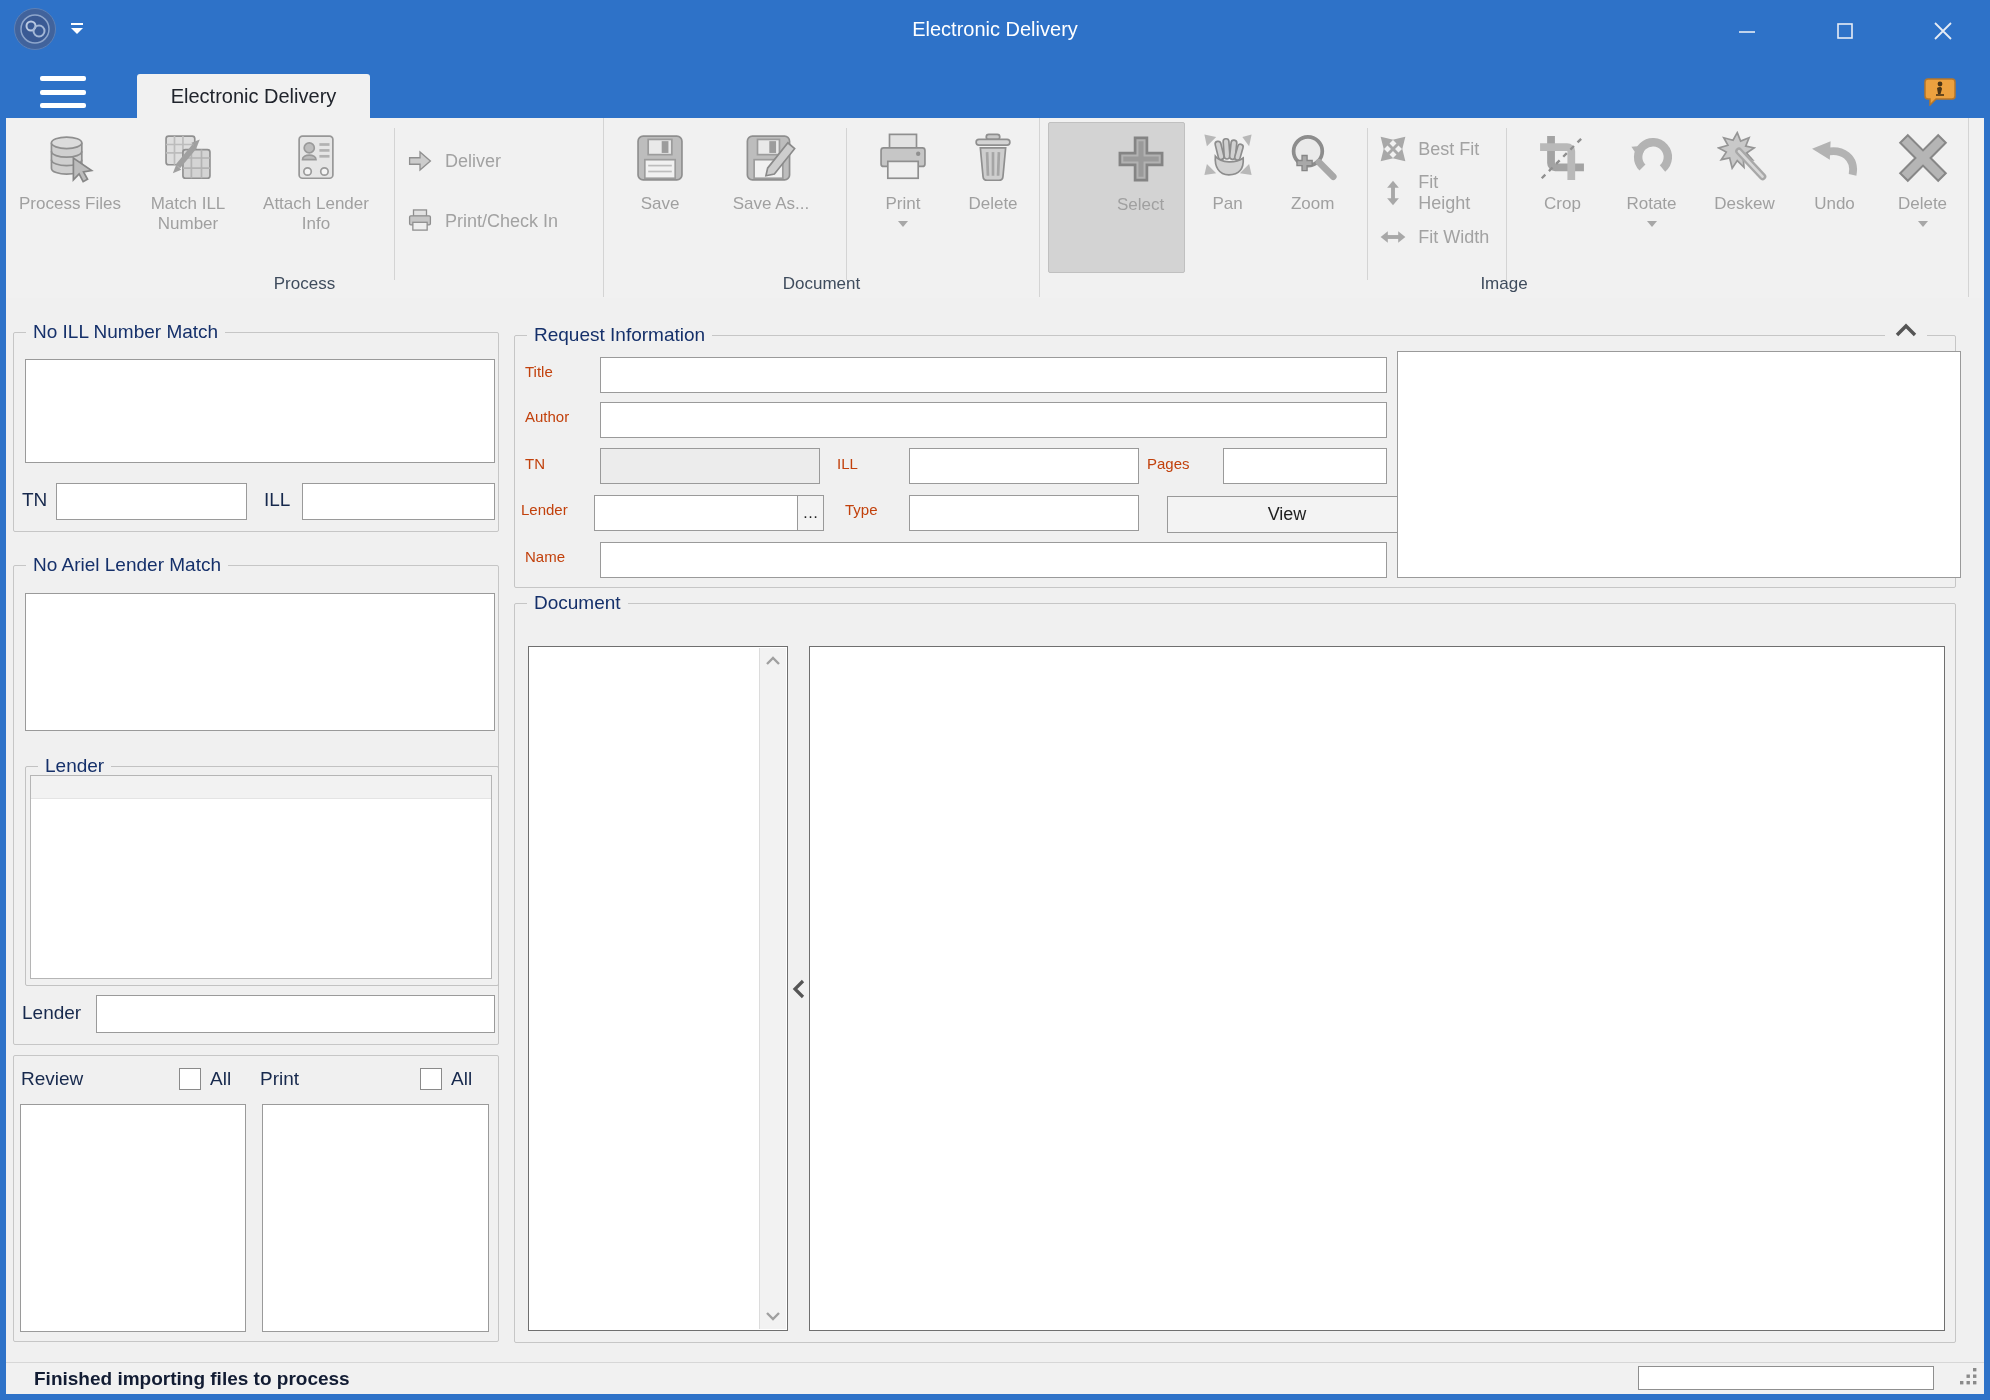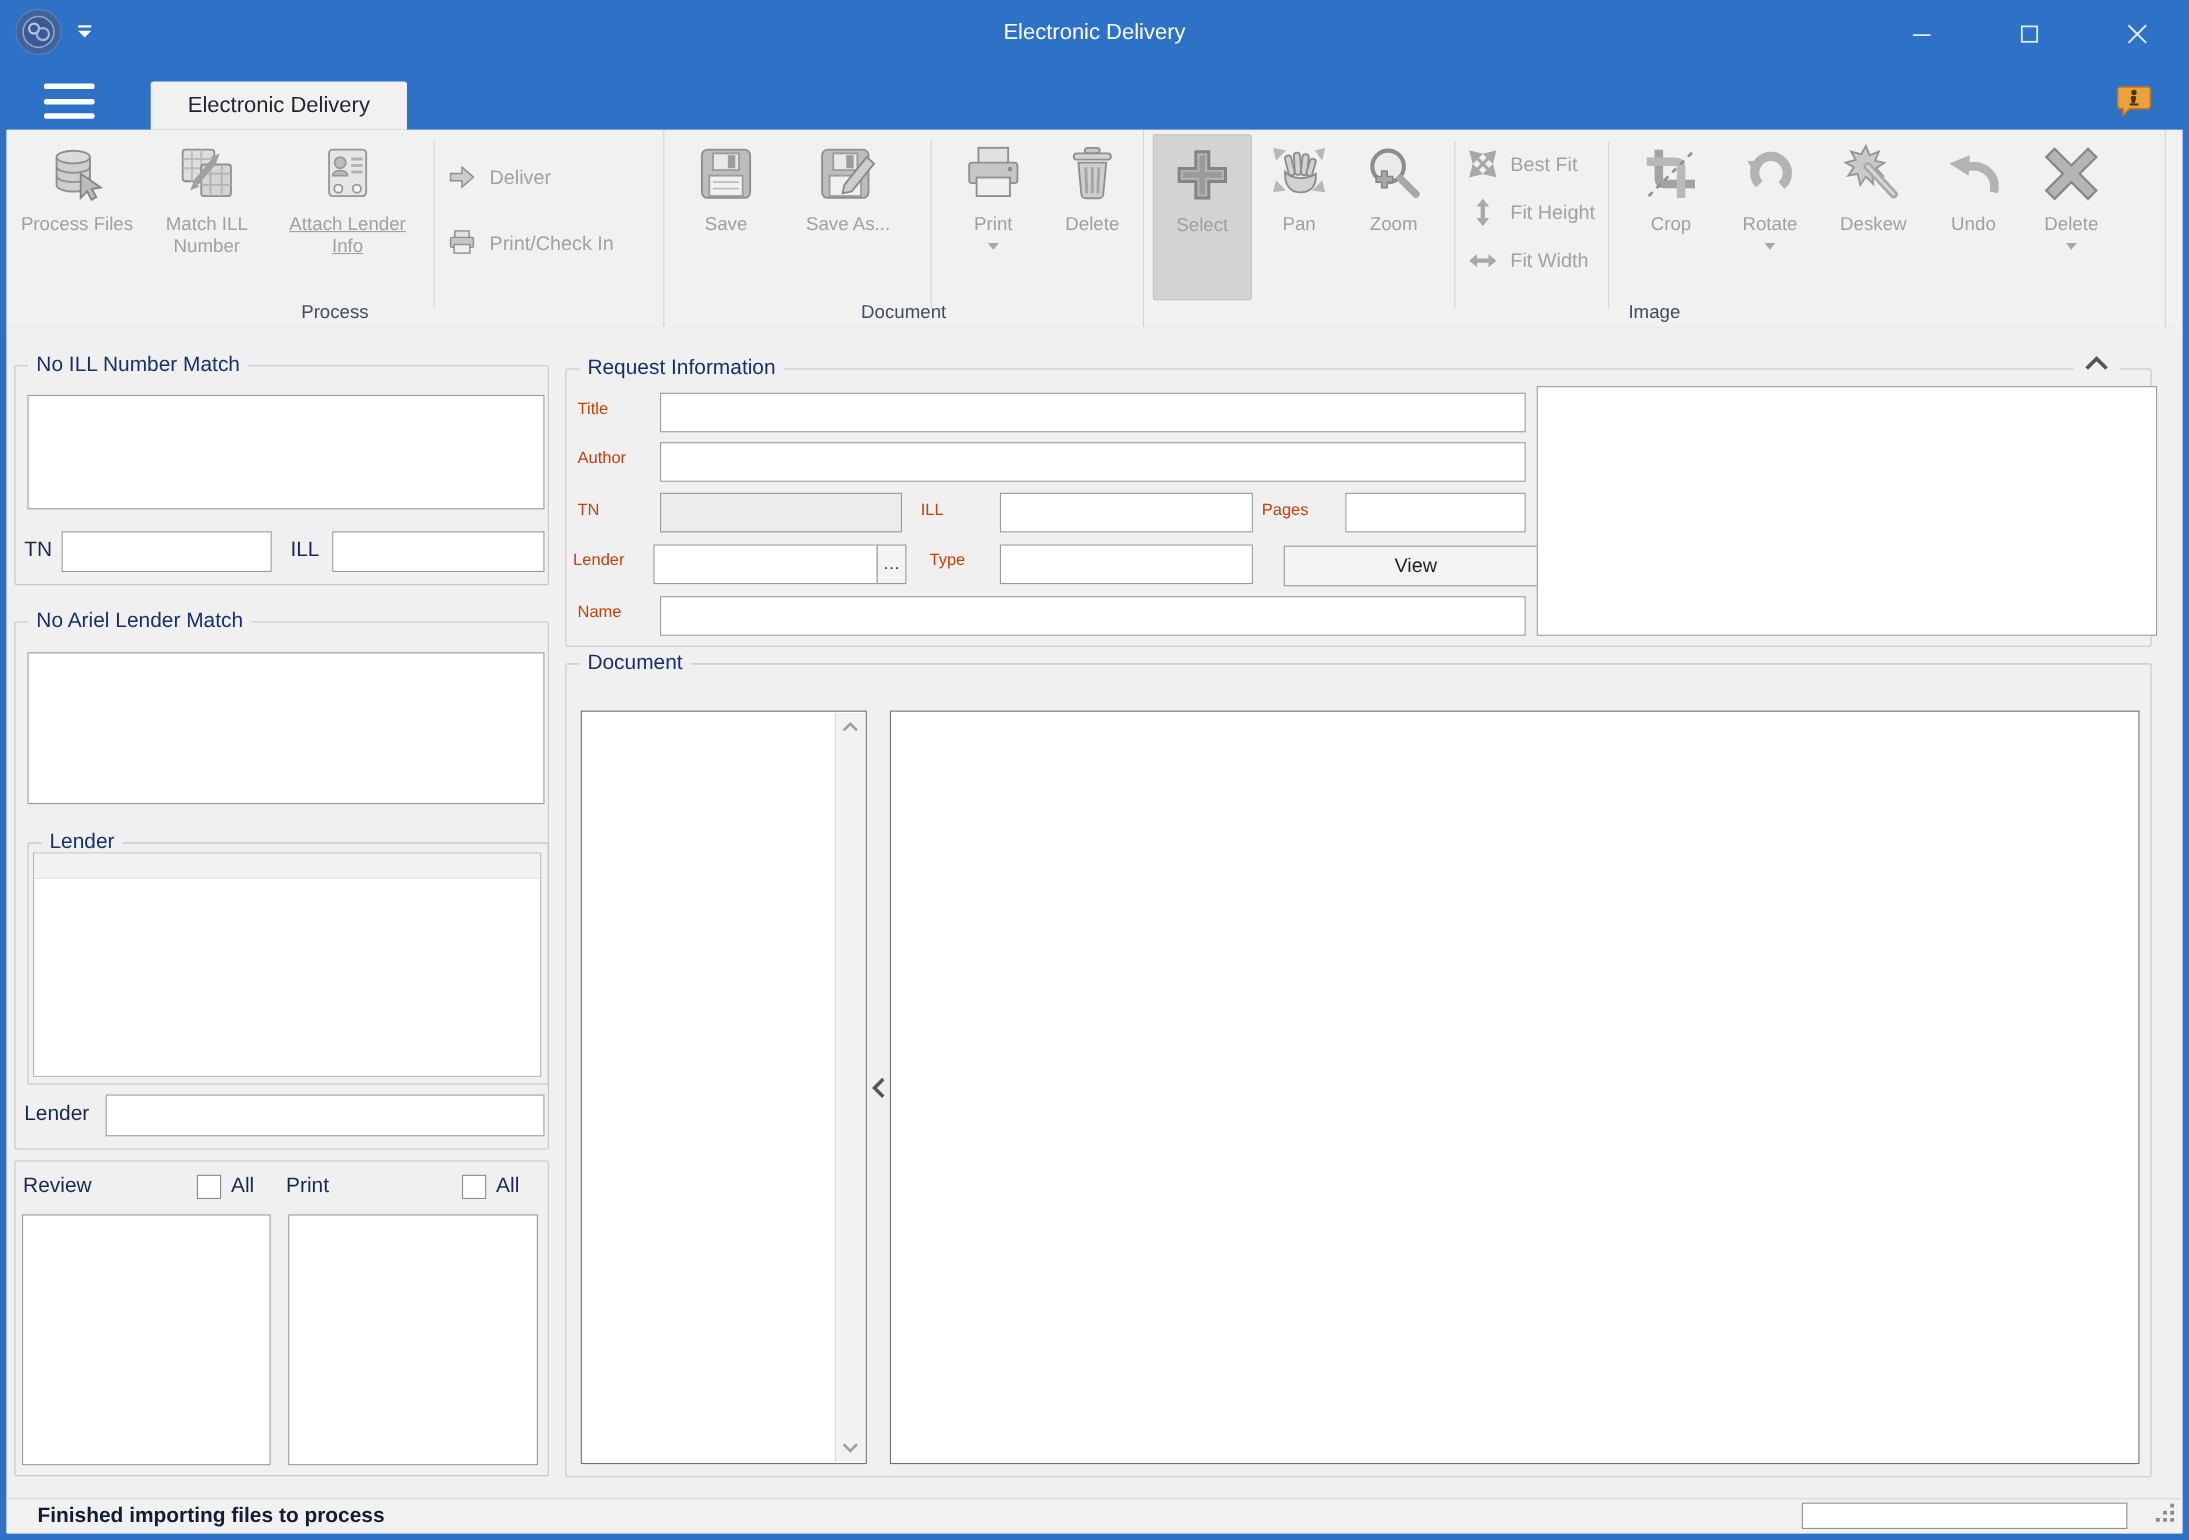--- a/index.html
+++ b/index.html
@@ -29,21 +29,21 @@
   .main{position:absolute;left:6px;top:118px;width:1978px;height:1276px;background:#f1f1f1;}
   
   .ribbon{position:absolute;left:0;top:0;width:1978px;height:180px;background:#f1f1f1;border-bottom:1px solid #dadada;}
   .rgroup{position:absolute;top:0;height:179px;border-right:1px solid #d4d4d4;}
   .gp{left:0;width:597px;} .gd{left:598px;width:435px;} .gi{left:1034px;width:928px;}
   .grp-caption{position:absolute;bottom:3px;left:0;width:100%;text-align:center;color:#3f4c5d;font-size:17px;}
   .btnrow{position:absolute;left:8px;top:4px;display:flex;align-items:flex-start;}
   .bigbtn{display:flex;flex-direction:column;align-items:center;padding-top:9px;height:140px;
     color:#a0a0a0;font-size:17px;line-height:1.18;text-align:center;}
   .bigbtn .ic{width:54px;height:54px;margin-bottom:9px;}
-  .pressed{background:#d3d3d3;border:1px solid #c0c0c0;border-radius:2px;}
+  .pressed{background:#d3d3d3;border:1px solid #c0c0c0;border-radius:2px;padding-left:48px;}
   .caret{width:0;height:0;border-left:5px solid transparent;border-right:5px solid transparent;border-top:6px solid #a7a7a7;margin-top:7px;}
   .vsep{width:1px;background:#d4d4d4;height:152px;margin:6px 12px 0 12px;flex:none;}
   .smallcol{display:flex;flex-direction:column;padding-top:24px;}
   .smallbtn{display:flex;align-items:center;gap:12px;color:#a2a2a2;font-size:18px;height:30px;}
   .smallcol.tight{padding-top:12px;}
   .smallcol .smallbtn{margin-bottom:14px;}
   .smallbtn .ic20{width:26px;height:26px;flex:none;display:flex;align-items:center;}
   
   .content{position:absolute;left:0;top:180px;width:1978px;height:1065px;background:#f0f0f0;}
   .fs{position:absolute;border:1px solid #c6c6c6;border-radius:2px;}
@@ -148,21 +148,21 @@
                 <path d="M3 8 h17 M8 3 v17 M3 13 h17 M13 3 v17" stroke="#bcbcbc" fill="none"></path>
                 <rect x="13" y="11" width="16" height="17" rx="1.5" fill="#d4d4d4" stroke="#909090"></rect>
                 <path d="M13 16 h16 M18 11 v17 M13 22 h16 M24 11 v17" stroke="#b3b3b3" fill="none"></path>
                 <path d="M10 21 L20 9" stroke="#a0a0a0" stroke-width="3.4"></path>
                 <polygon points="7,25 12,23 9,20" fill="#a0a0a0"></polygon>
                 <polygon points="23,5 18,7 21,10" fill="#a0a0a0"></polygon>
               </svg>
             </span>
             <span>Match ILL Number</span>
           </div>
-          <div class="bigbtn" style="width:132px;text-decoration:underline;">
+          <div class="bigbtn" style="width:132px;">
             <span class="ic">
               <svg width="54" height="54" viewBox="0 0 32 32">
                 <rect x="6" y="3" width="20" height="25" rx="2" fill="#e6e6e6" stroke="#979797"></rect>
                 <circle cx="12" cy="10" r="3" fill="#bdbdbd" stroke="#9a9a9a"></circle>
                 <path d="M8 17 c0-3.6 8-3.6 8 0 z" fill="#bdbdbd" stroke="#9a9a9a"></path>
                 <line x1="18" y1="8" x2="24" y2="8" stroke="#b2b2b2" stroke-width="1.6"></line>
                 <line x1="18" y1="11.5" x2="24" y2="11.5" stroke="#b2b2b2" stroke-width="1.6"></line>
                 <line x1="18" y1="15" x2="24" y2="15" stroke="#b2b2b2" stroke-width="1.6"></line>
                 <circle cx="11" cy="24" r="2.2" fill="#f4f4f4" stroke="#9a9a9a"></circle>
                 <circle cx="21" cy="24" r="2.2" fill="#f4f4f4" stroke="#9a9a9a"></circle>

